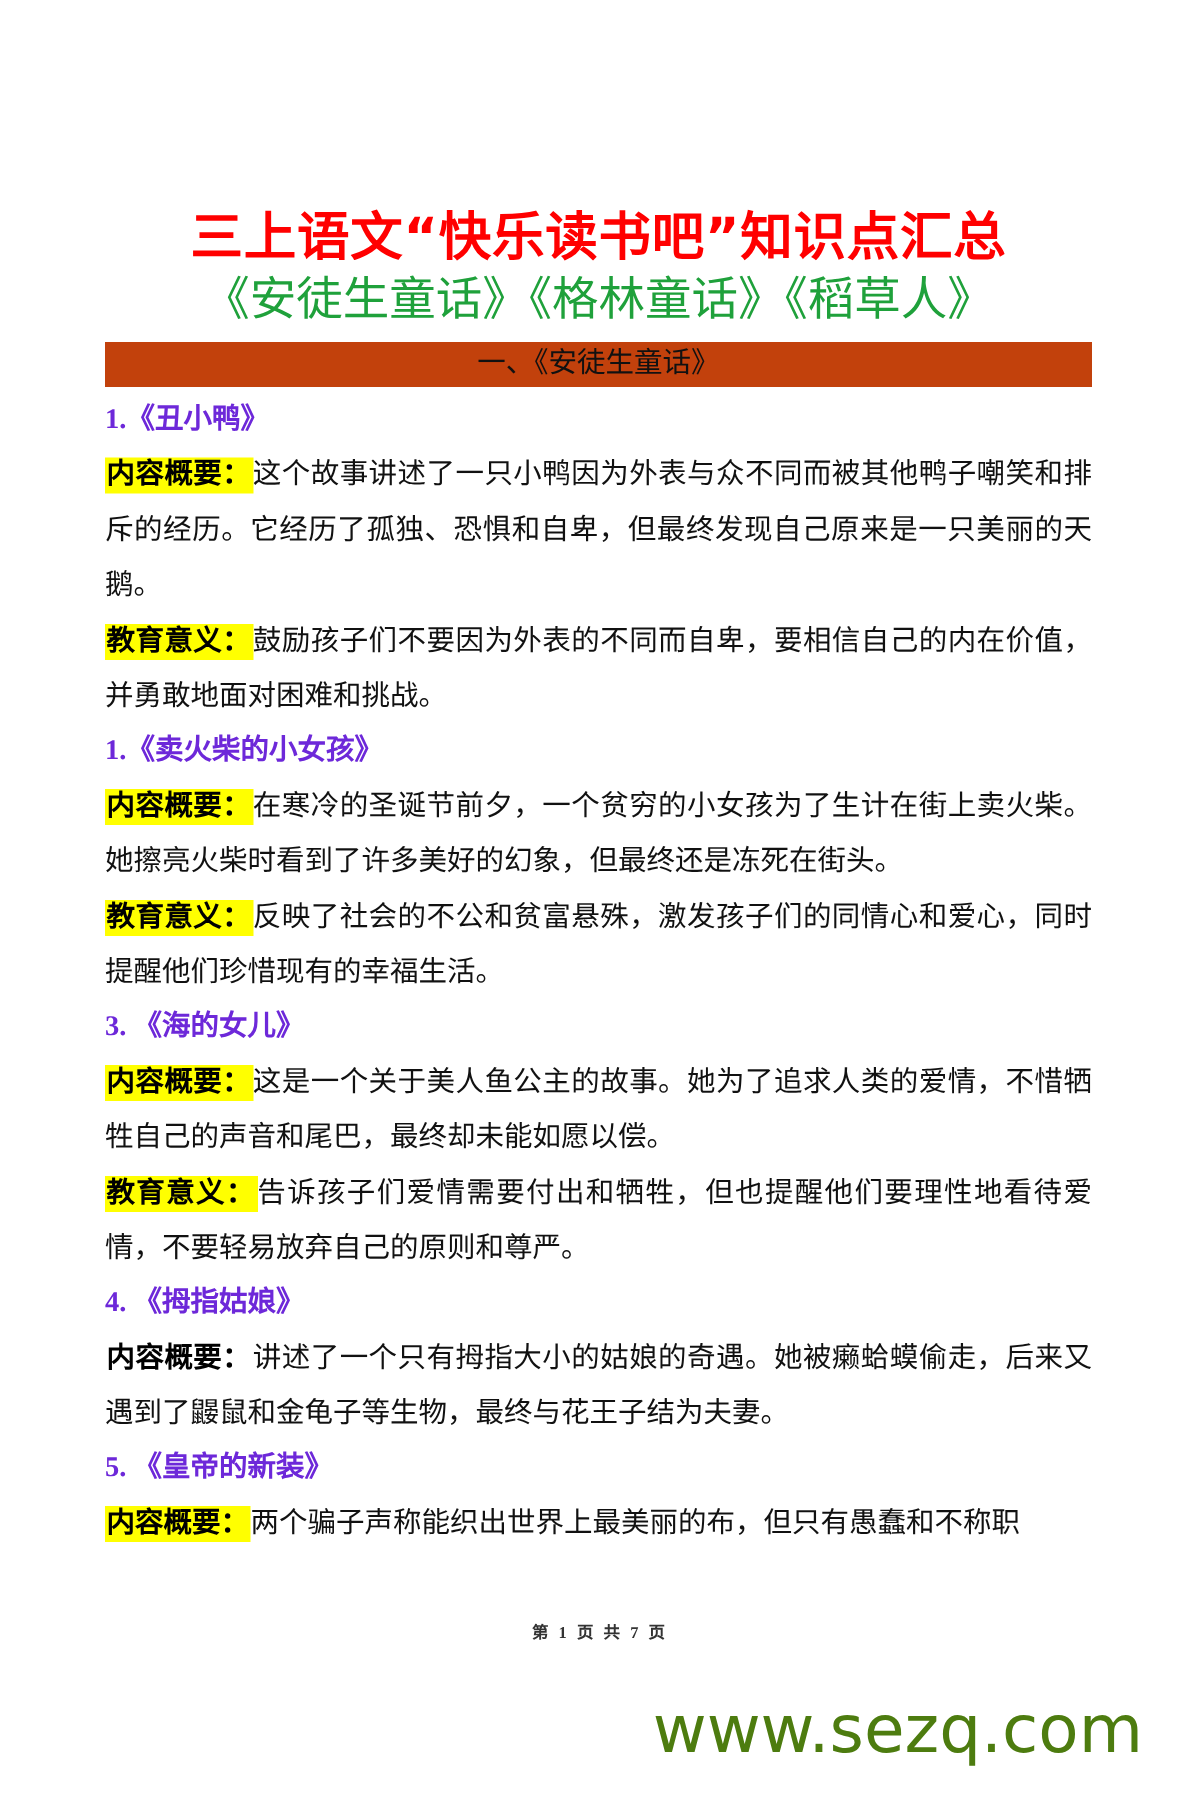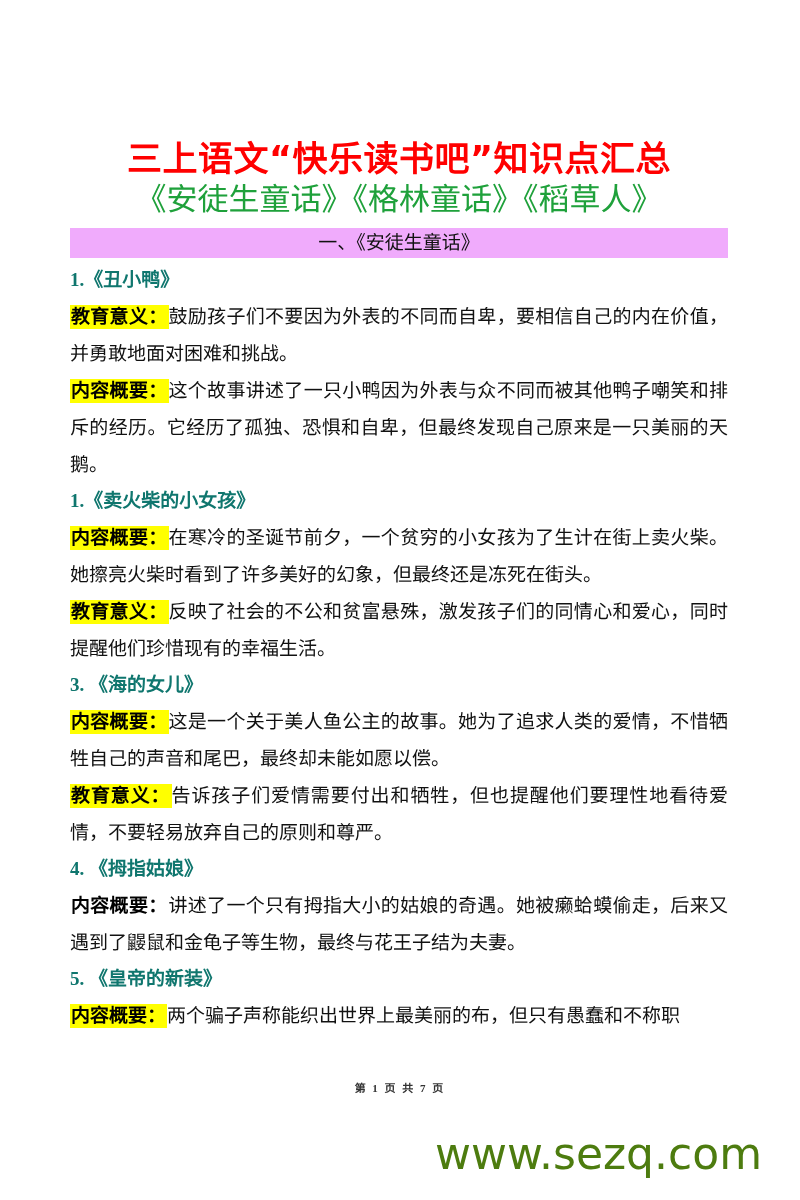--- a/index.html
+++ b/index.html
@@ -56,34 +56,34 @@
     font-weight: normal;
     font-size: 31px;
     line-height: 40px;
     font-family: "Liberation Serif", "DejaVu Serif", serif;
     white-space: nowrap;
   }
 
   
   .section-bar {
     margin-top: 8px;
-    background: #f0abfc;
+    background: #c2410c;
     height: 30px;
     line-height: 30px;
     text-align: center;
     font-size: 19px;
     color: #111111;
     font-family: "Liberation Serif", "DejaVu Serif", serif;
   }
 
   
   .body-block { margin-top: 4px; }
 
   .entry-heading {
-    color: #0f766e;
+    color: #6d28d9;
     font-weight: bold;
     font-size: 19px;
     line-height: 36px;
     margin: 0;
     white-space: nowrap;
     font-family: "Liberation Serif", "DejaVu Serif", serif;
   }
 
   .para {
     margin: 0;
@@ -142,22 +142,22 @@
     <h1 class="doc-title">三上语文“快乐读书吧”知识点汇总</h1>
 
     <h2 class="doc-subtitle">《安徒生童话》《格林童话》《稻草人》</h2>
 
     <div class="section-bar">一、《安徒生童话》</div>
 
     <div class="body-block">
 
       <div>
         <p class="entry-heading">1.《丑小鸭》</p>
+        <p class="para"><span class="label hl">内容概要：</span><span>这个故事讲述了一只小鸭因为外表与众不同而被其他鸭子嘲笑和排斥的经历。它经历了孤独、恐惧和自卑，但最终发现自己原来是一只美丽的天鹅。</span></p>
         <p class="para"><span class="label hl">教育意义：</span><span>鼓励孩子们不要因为外表的不同而自卑，要相信自己的内在价值，并勇敢地面对困难和挑战。</span></p>
-        <p class="para"><span class="label hl">内容概要：</span><span>这个故事讲述了一只小鸭因为外表与众不同而被其他鸭子嘲笑和排斥的经历。它经历了孤独、恐惧和自卑，但最终发现自己原来是一只美丽的天鹅。</span></p>
       </div>
 
       <div>
         <p class="entry-heading">1.《卖火柴的小女孩》</p>
         <p class="para"><span class="label hl">内容概要：</span><span>在寒冷的圣诞节前夕，一个贫穷的小女孩为了生计在街上卖火柴。她擦亮火柴时看到了许多美好的幻象，但最终还是冻死在街头。</span></p>
         <p class="para"><span class="label hl">教育意义：</span><span>反映了社会的不公和贫富悬殊，激发孩子们的同情心和爱心，同时提醒他们珍惜现有的幸福生活。</span></p>
       </div>
 
       <div>
         <p class="entry-heading">3. 《海的女儿》</p>

